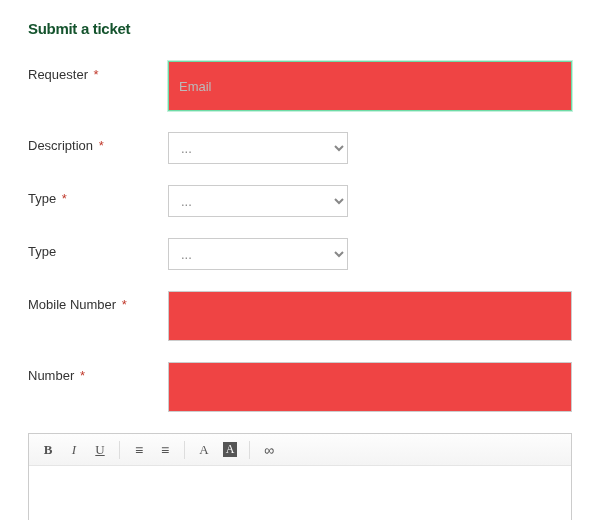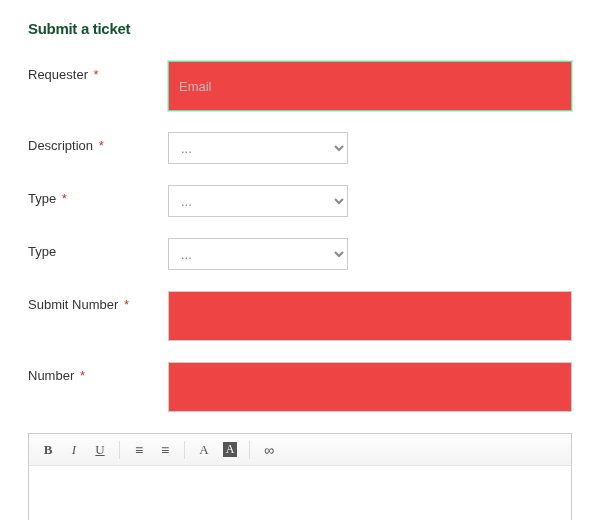--- a/index.html
+++ b/index.html
@@ -155,21 +155,21 @@
   </div>
   <div class="field-col">
     <select>
       <option>...</option>
     </select>
   </div>
 </div>
 
 <div class="row">
   <div class="label-col">
-    <span>Submit Number</span>
+    <span>Mobile Number</span>
     <span class="req">*</span>
   </div>
   <div class="field-col">
     <input type="text" style="">
   </div>
 </div>
 
 <div class="row">
   <div class="label-col">
     <span>Number</span>

